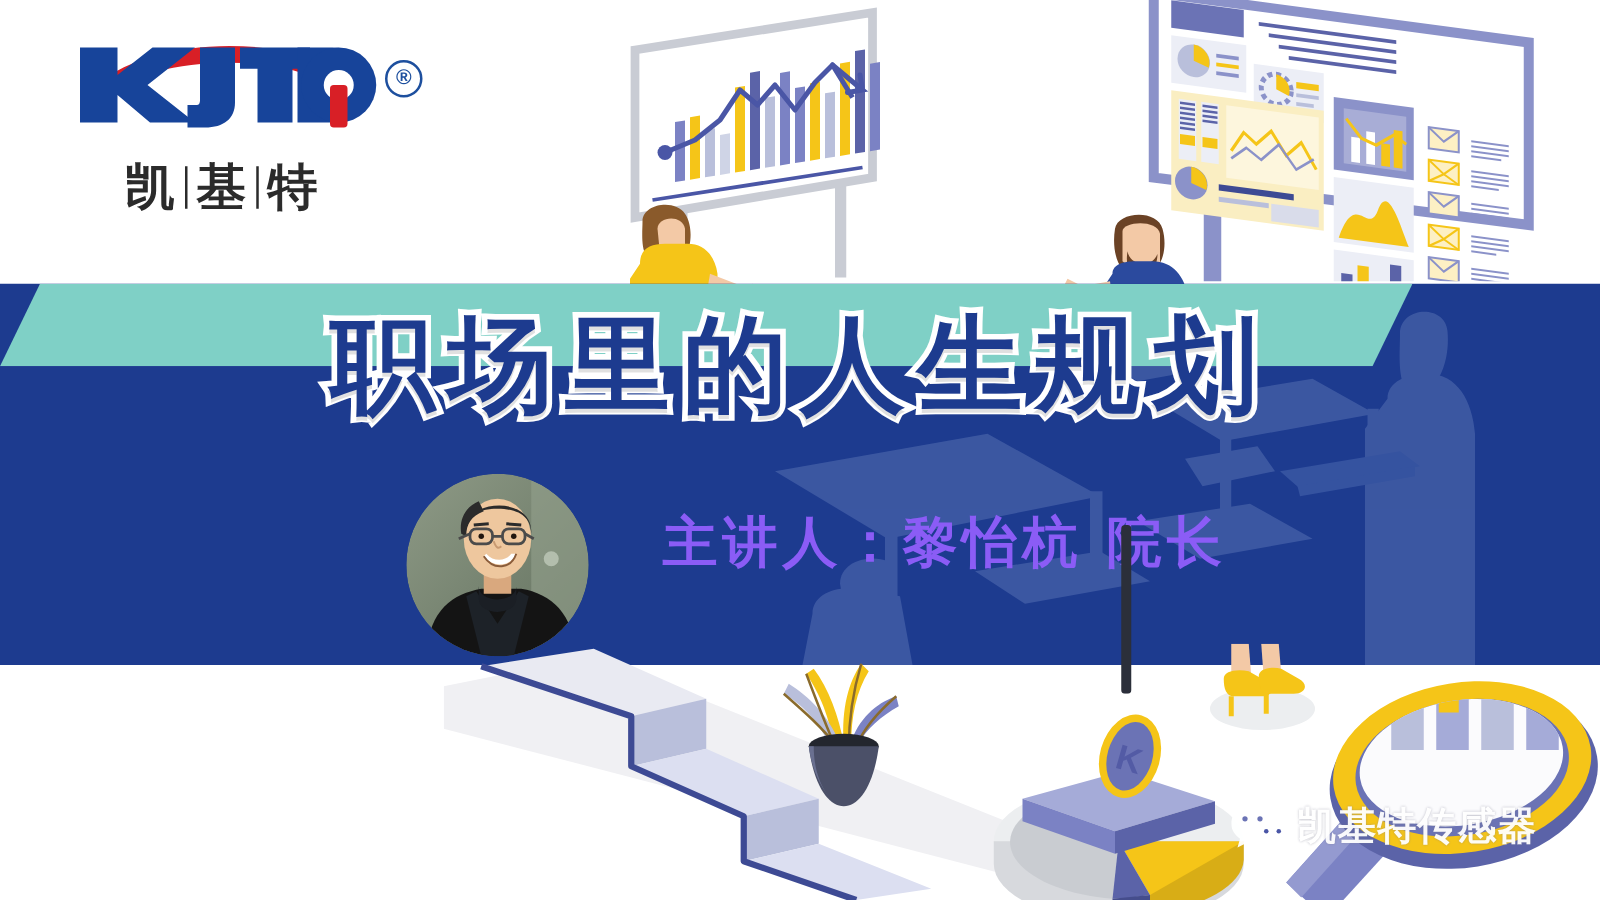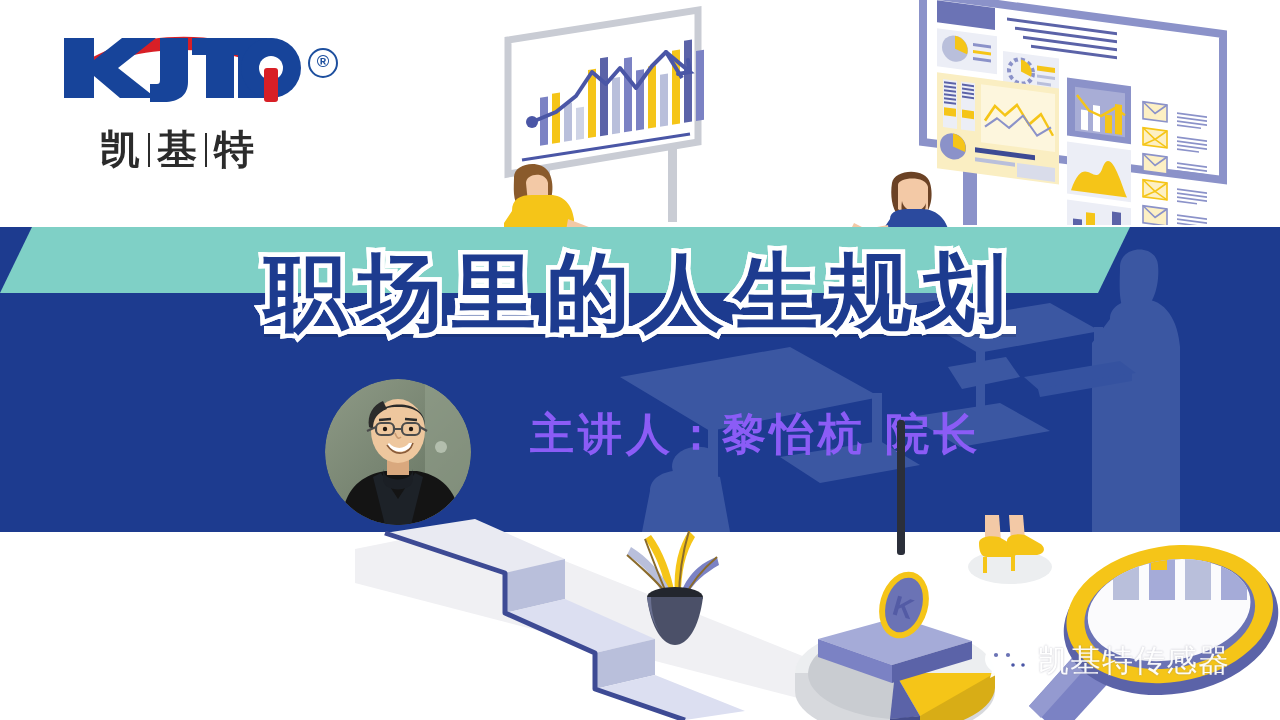--- a/index.html
+++ b/index.html
@@ -56,21 +56,20 @@
 
   
   #title{
     position:absolute;left:0;top:250px;width:1280px;text-align:center;
     font-family:"DejaVu Sans","Liberation Sans",sans-serif;
     font-size:84px;font-weight:700;letter-spacing:10px;
     color:#1d3b8f;line-height:1;white-space:nowrap;
     -webkit-text-stroke:9px #ffffff;
     paint-order:stroke fill;
     text-shadow:0 3px 0 rgba(0,0,0,.12);
-    text-decoration:underline;
   }
 
   
   #avatar{
     position:absolute;left:325px;top:379px;width:146px;height:146px;
     border-radius:50%;overflow:hidden;
   }
   #speaker-line{
     position:absolute;left:530px;top:405px;
     font-family:"DejaVu Sans","Liberation Sans",sans-serif;
@@ -85,21 +84,21 @@
   #pole{left:890px;top:420px;width:22px;height:135px;}
   #magnifier{left:1025px;top:530px;width:260px;height:190px;}
 
   
   #watermark{
     position:absolute;left:985px;top:640px;
     display:flex;align-items:center;gap:7px;
   }
   #watermark .wm-text{
     font-family:"DejaVu Sans","Liberation Sans",sans-serif;
-    font-size:31px;font-weight:400;color:#ffffff;letter-spacing:1px;
+    font-size:31px;font-weight:700;color:#ffffff;letter-spacing:1px;
     text-shadow:0 0 2px rgba(120,120,140,.55);
     opacity:.95;
   }
 </style>
 </head>
 <body>
 
 <div id="slide">
 
   <div id="logo">

